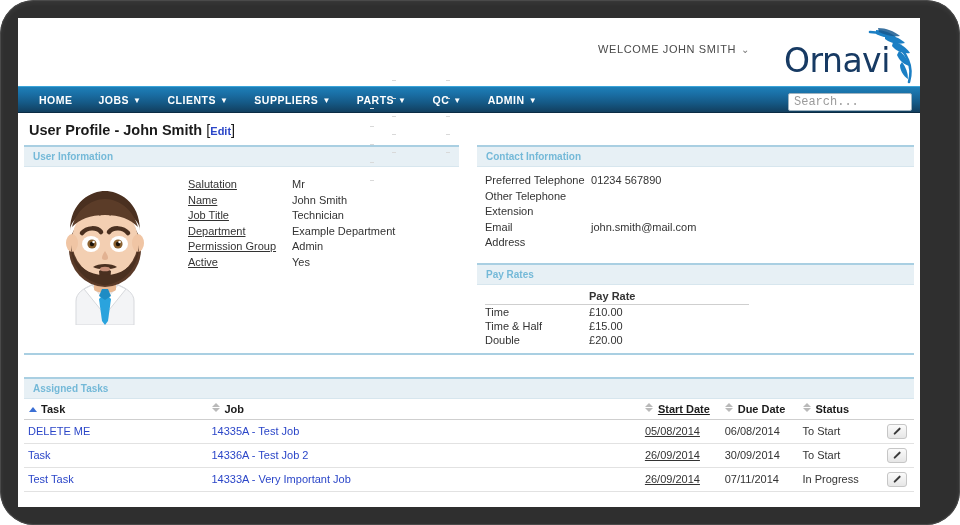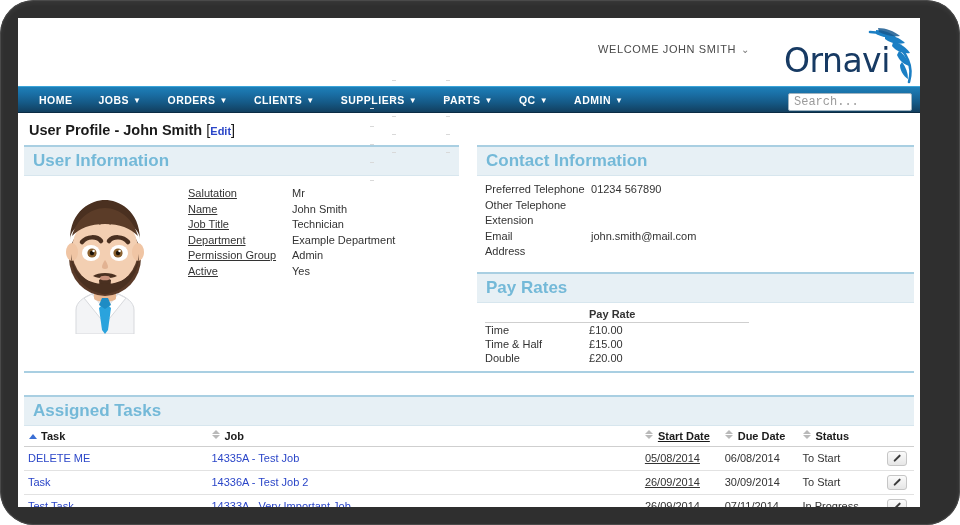--- a/index.html
+++ b/index.html
@@ -128,21 +128,21 @@
   .title-brackets { font-weight: normal; color:#1b1b1b; }
 
   .panel {
     border-top: 2px solid #a9cfe2;
     background: #fff;
   }
   .panel-head {
     background: #e7f0f5;
     border-bottom: 1px solid #d7e6ee;
     padding: 4px 9px;
-    font-size: 17px;
+    font-size: 10px;
     font-weight: bold;
     color: #74b9d8;
   }
   .cols {
     display: flex;
     gap: 0;
   }
   .col-left { width: 444px; }
   .col-right { width: 446px; margin-left: 18px; }
 
@@ -285,23 +285,20 @@
         </svg>
       </div>
     </div>
 
     <div class="navbar">
       <div class="nav-item">
         <span>HOME</span>
       </div>
       <div class="nav-item">
         <span>JOBS</span><span class="dd">▼</span>
-      </div>
-      <div class="nav-item">
-        <span>ORDERS</span><span class="dd">▼</span>
       </div>
       <div class="nav-item">
         <span>CLIENTS</span><span class="dd">▼</span>
       </div>
       <div class="nav-item">
         <span>SUPPLIERS</span><span class="dd">▼</span>
       </div>
       <div class="nav-item">
         <span>PARTS</span><span class="dd">▼</span>
       </div>

